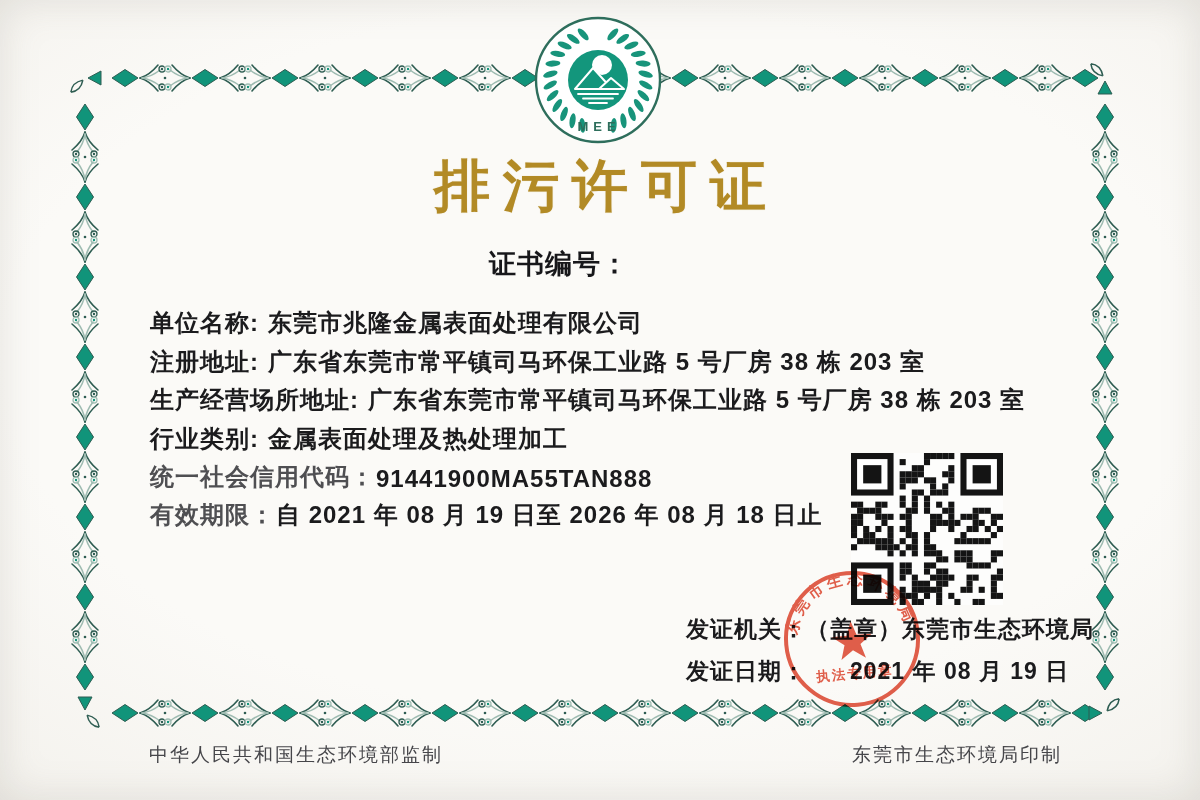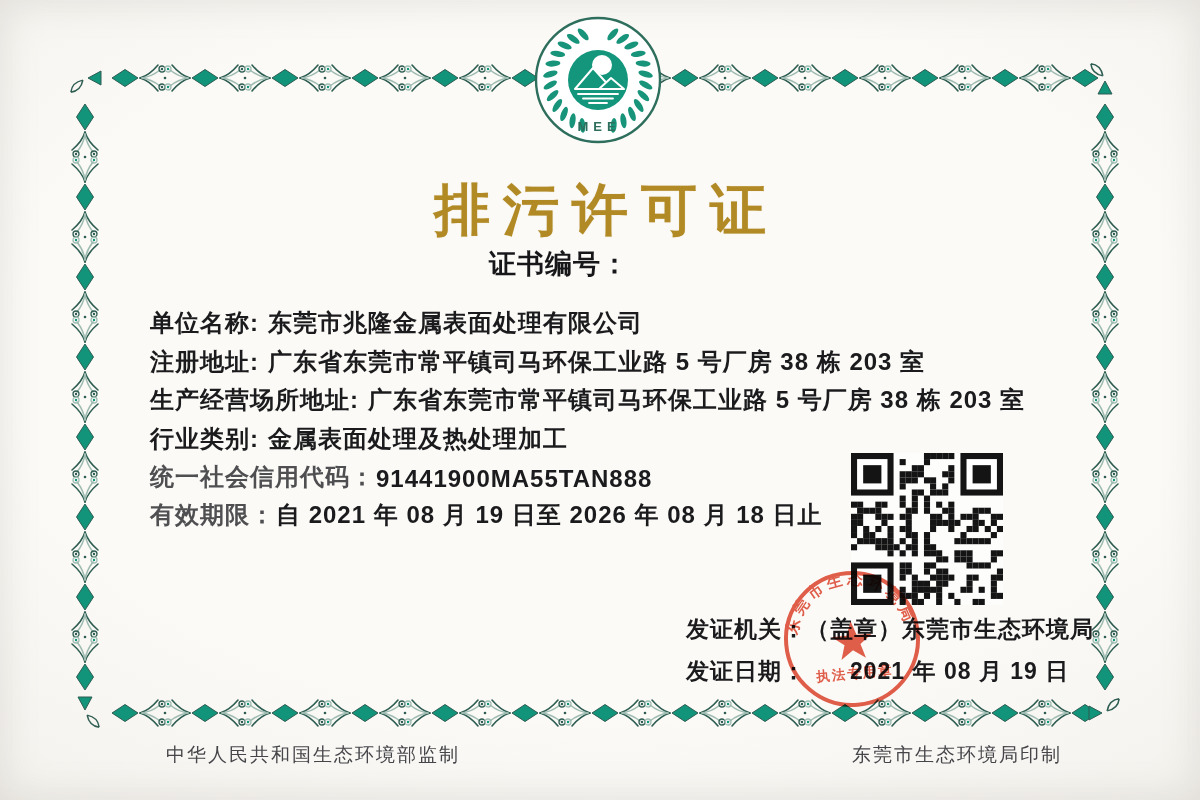--- a/index.html
+++ b/index.html
@@ -15,21 +15,20 @@
   #border-svg { position:absolute; left:0; top:0; width:1200px; height:800px; pointer-events:none; }
 
   .logo { position:absolute; left:532px; top:14px; width:132px; height:132px; }
   .logo svg { width:100%; height:100%; }
 
   .title {
     position:absolute; left:0; right:0; top:152px; text-align:center;
     font-size:56px; font-weight:700; color:#b28a25;
     letter-spacing:13px; text-indent:13px; line-height:1.2;
     text-shadow: 0 0 1px rgba(178,138,37,.4);
-    margin-top: 24px;
   }
 
   .certno {
     position:absolute; left:489px; top:246px; display:flex; gap:12px;
     font-size:27px; font-weight:700; color:#17171a; letter-spacing:1px; white-space:nowrap;
   }
 
   .fields { position:absolute; left:150px; top:301px; }
   .field {
     height:38.4px; display:flex; align-items:flex-end; white-space:nowrap;
@@ -48,21 +47,21 @@
 
   .seal {
     position:absolute; left:778px; top:565px; width:148px; height:148px;
     opacity:.88; mix-blend-mode:multiply; transform:rotate(-5deg);
   }
 
   .footer-left, .footer-right {
     position:absolute; top:742px; font-size:19px; color:#46464a;
     font-family:"Liberation Serif","DejaVu Serif",serif; letter-spacing:2px; white-space:nowrap;
   }
-  .footer-left { left:166px;text-align:right; }
+  .footer-left { left:149px;text-align:right; }
   .footer-right { left:852px; }
 </style>
 </head>
 <body>
 
 <div class="cert">
 
   <svg id="border-svg" viewBox="0 0 1200 800">
     <defs>
       <g id="bdiamond">

